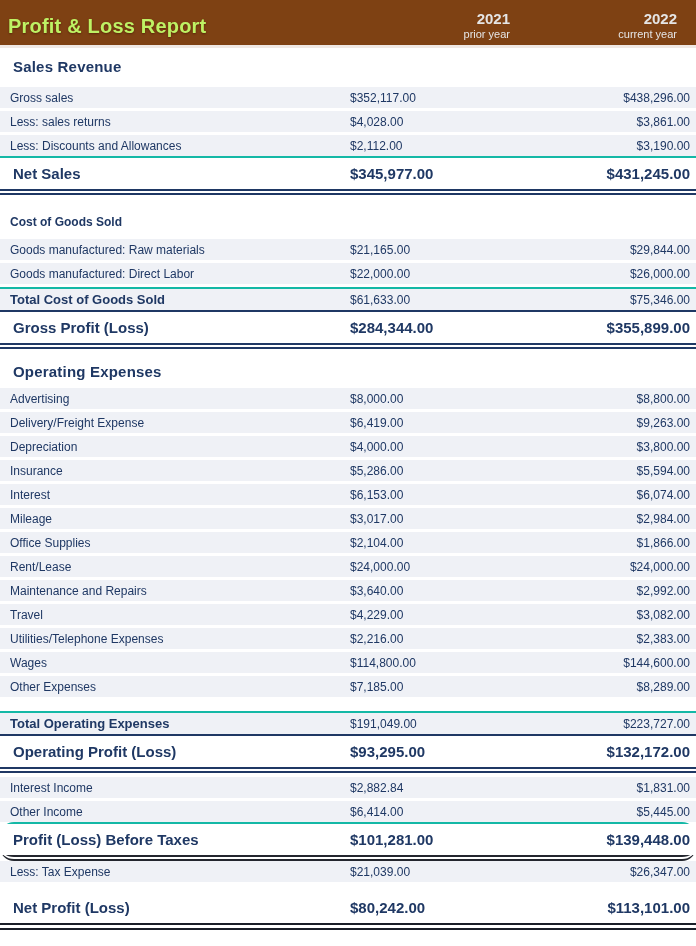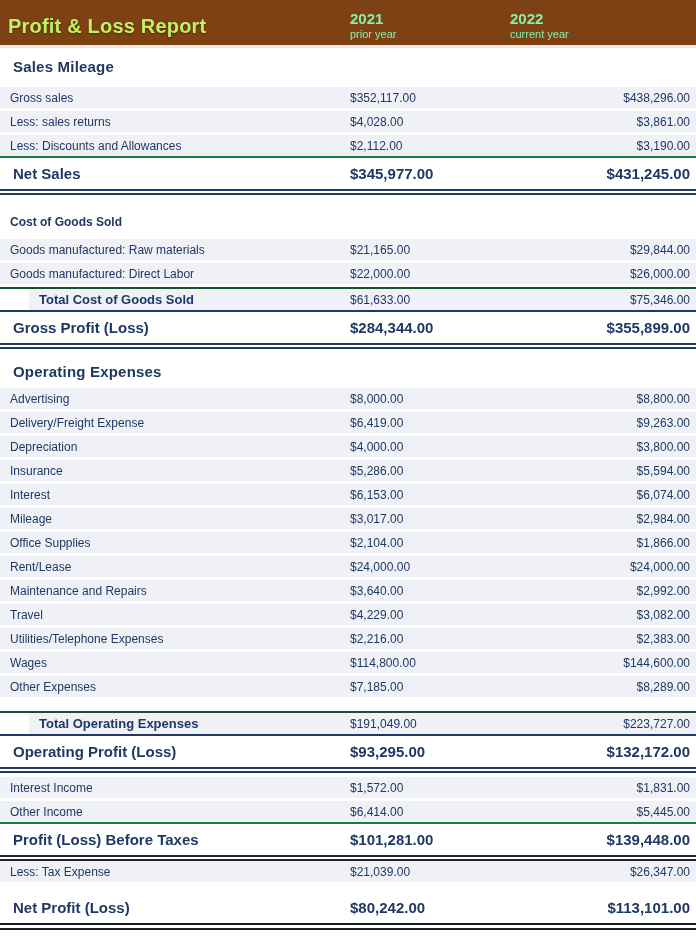--- a/index.html
+++ b/index.html
@@ -14,21 +14,21 @@
   .hdr {
     background:#7E4113; height:48px; flex:0 0 48px;
     display:flex; align-items:flex-end;
     border-bottom:3px solid #EFE8E4;
   }
   .hdr-title {
     flex:1; color:#bef264; font-weight:bold; font-size:20px;
     padding:0 0 7px 8px; letter-spacing:0.2px;
     text-shadow:0 1px 2px rgba(60,20,0,0.55);
   }
-  .hdr-col { text-align:left; color:#86efac; padding-bottom:5px; line-height:1.1; }
+  .hdr-col { text-align:right; color:#e5e5e5; padding-bottom:5px; line-height:1.1; }
   .hdr-col .yr  { font-size:15px; font-weight:bold; }
   .hdr-col .sub { font-size:11px; font-weight:normal; }
   .w1 { width:160px; }
   .w2 { width:186px; padding-right:19px; }
 
   
   .row { display:flex; align-items:center; }
   .cl  { flex:1; padding-left:10px; white-space:nowrap; overflow:hidden; }
   .cv1 { width:160px; text-align:left; white-space:nowrap; }
   .cv2 { width:186px; text-align:right; padding-right:6px; white-space:nowrap; }
@@ -36,28 +36,28 @@
   .r { height:21px; margin-bottom:3px; background:#EFF1F6; font-size:12px; }
   .r:last-child { margin-bottom:0; }
 
   .h1 { font-size:15px; font-weight:bold; padding-left:13px; letter-spacing:0.2px; }
   .h2 { font-size:12px; font-weight:bold; padding-left:10px; }
 
   .total-sub {
     height:21px; background:#EFF1F6; font-size:12px;
   }
   .total-sub .cl { font-weight:bold; font-size:13px; }
-  .sub-wrap { border-top:2px solid #14532d; border-bottom:2px solid #1F3864;padding-left:29px; }
+  .sub-wrap { border-top:2px solid #14b8a6; border-bottom:2px solid #1F3864; }
 
   .total-big { height:31px; background:#ffffff; font-size:15px; font-weight:bold; }
   .total-big .cl { padding-left:13px; }
 
-  .bt-dark { border-top:2px solid #15803d; }
+  .bt-dark { border-top:2px solid #14b8a6; }
   .bb-dbl  { border-bottom:6px double #1F3864; }
-  .bb-dbl-dark { border-bottom:6px double #23262E; }
+  .bb-dbl-dark { border-bottom:6px double #23262E;border-radius:14px; }
 
   .sp4  { height:4px;  flex:0 0 auto; }
   .sp8  { height:8px;  flex:0 0 auto; }
   .sp10 { height:10px; flex:0 0 auto; }
   .sp12 { height:12px; flex:0 0 auto; }
   .sp14 { height:14px; flex:0 0 auto; }
   .sp20 { height:20px; flex:0 0 auto; }
 
   .page-bottom { border-bottom:7px double #1A1E28; margin-top:6px; }
 </style>
@@ -73,21 +73,21 @@
       <div class="sub">prior year</div>
     </div>
     <div class="hdr-col w2">
       <div class="yr">2022</div>
       <div class="sub">current year</div>
     </div>
   </div>
 
   <div class="sp10"></div>
 
-  <div class="h1">Sales Mileage</div>
+  <div class="h1">Sales Revenue</div>
   <div class="sp12"></div>
 
   <div class="row r">
     <div class="cl">Gross sales</div>
     <div class="cv1">$352,117.00</div>
     <div class="cv2">$438,296.00</div>
   </div>
   <div class="row r">
     <div class="cl">Less: sales returns</div>
     <div class="cv1">$4,028.00</div>
@@ -223,21 +223,21 @@
       <div class="cl">Operating Profit (Loss)</div>
       <div class="cv1">$93,295.00</div>
       <div class="cv2">$132,172.00</div>
     </div>
   </div>
 
   <div class="sp4"></div>
 
   <div class="row r">
     <div class="cl">Interest Income</div>
-    <div class="cv1">$1,572.00</div>
+    <div class="cv1">$2,882.84</div>
     <div class="cv2">$1,831.00</div>
   </div>
   <div class="row r" style="margin-bottom:0">
     <div class="cl">Other Income</div>
     <div class="cv1">$6,414.00</div>
     <div class="cv2">$5,445.00</div>
   </div>
 
   <div class="bt-dark bb-dbl-dark">
     <div class="row total-big">

